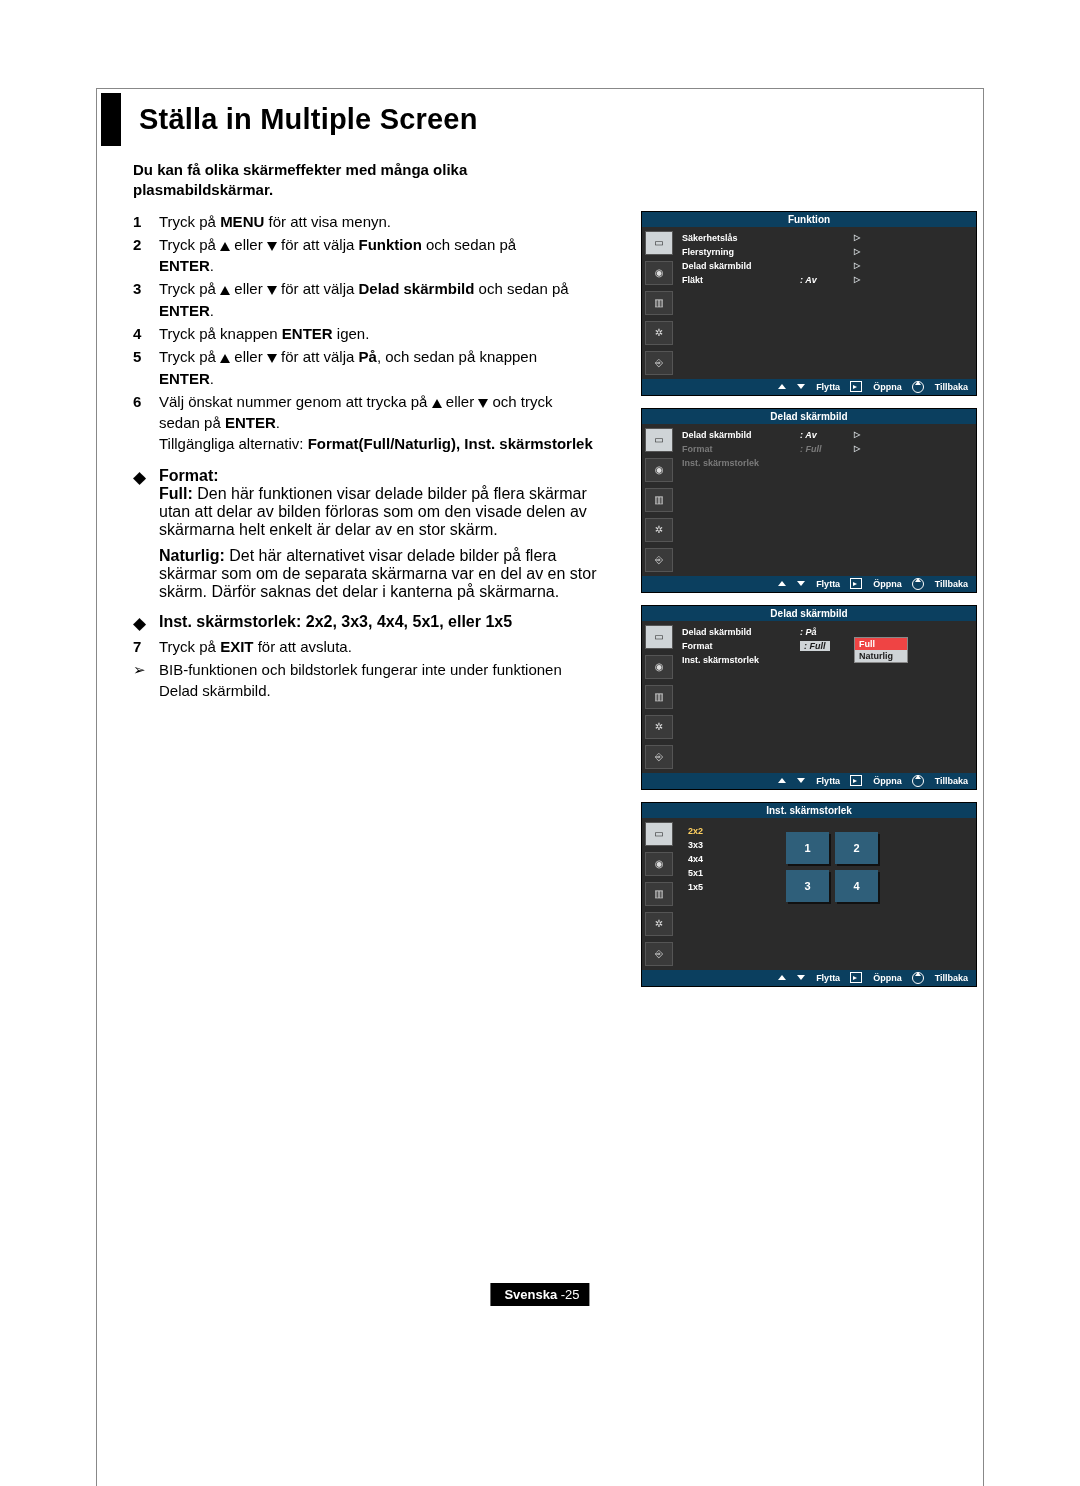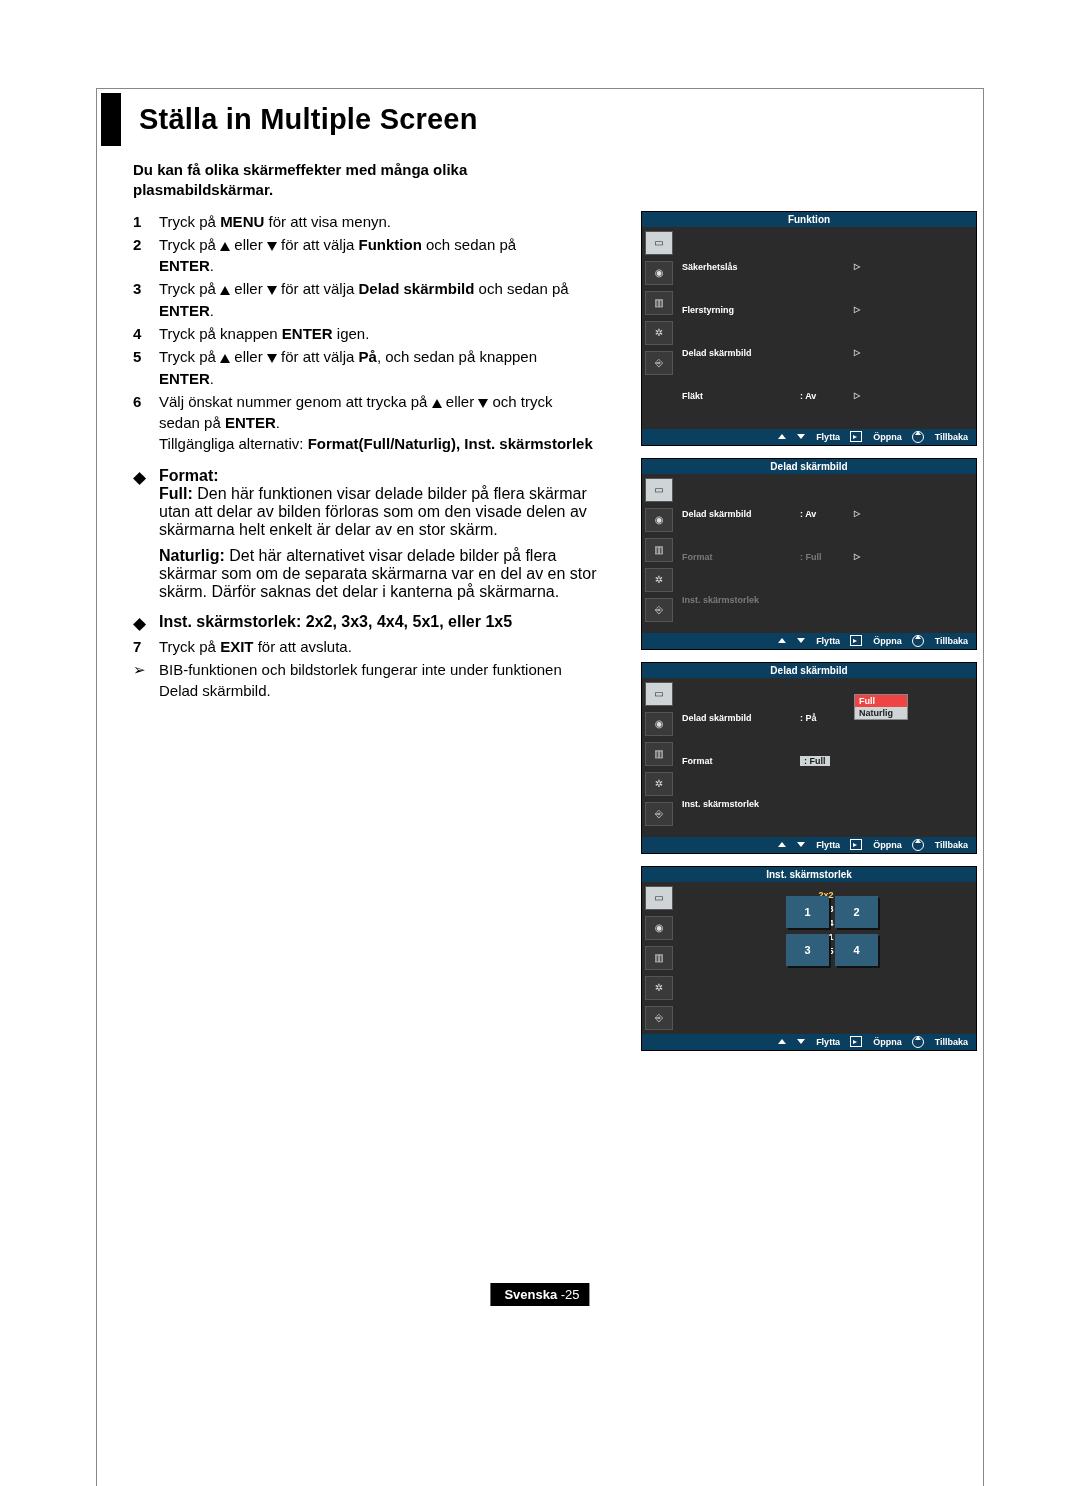--- a/index.html
+++ b/index.html
@@ -111,23 +111,23 @@
   .tab {
     width: 26px; height: 22px;
     background: #3a3a3a;
     border: 1px solid #555;
     display:flex; align-items:center; justify-content:center;
     font-size: 10px;
     color:#ddd;
   }
   .tab.sel { background:#cfd4d7; color:#222; }
   .osd .content { flex:1; padding: 4px 6px 26px 6px; position:relative; min-height: 100px;}
-  .row { display:flex; align-items:center; height:14px; font-weight:bold; font-size:9px; color:#fff;margin-top:29px; }
+  .row { display:flex; align-items:center; height:14px; font-weight:bold; font-size:9px; color:#fff; }
   .row .lab { flex:0 0 118px; }
-  .row .val { flex:0 0 54px; color:#fff; }
+  .row .val { flex:0 0 54px; color:#fff;font-style:italic; }
   .row .tri { color:#cfd4d7; font-size:8px; }
   .row.dim { color:#7a7a7a; }
   .row.dim .val { color:#7a7a7a; }
   .row.hl .val .pill { background:#cfd4d7; color:#1b1b1b; padding:0 4px; }
   .dropdown {
     position:absolute;
     top: 16px; left: 178px;
     background:#cfd4d7; color:#1b1b1b;
     font-size:9px; font-weight:bold;
     border:1px solid #888;
@@ -149,21 +149,21 @@
   .mv.u { border-left:4px solid transparent;border-right:4px solid transparent;border-bottom:5px solid #fff; }
   .mv.d { border-left:4px solid transparent;border-right:4px solid transparent;border-top:5px solid #fff; }
   .ent { display:inline-block; width:10px;height:9px;border:1px solid #fff; position:relative; }
   .ent:after{ content:''; position:absolute; left:2px; top:3px; width:0;height:0;
     border-top:2px solid transparent;border-bottom:2px solid transparent;border-left:4px solid #fff;}
   .bak { display:inline-block; width:10px;height:10px;border:1px solid #fff;border-radius:50%; position:relative;}
   .bak:after{content:'';position:absolute;left:2px;top:-1px;width:0;height:0;
     border-left:3px solid transparent;border-right:3px solid transparent;border-bottom:4px solid #fff;}
 
   
-  .osd .sizes { position:relative; min-height:120px;text-align:center; }
+  .osd .sizes { position:relative; min-height:120px; }
   .size-list { font-size:9px; font-weight:bold; color:#fff; padding:2px 6px;}
   .size-list div { line-height:14px; }
   .size-list .sel { color:#ffd060; }
   .grid2 {
     position:absolute; left:110px; top:14px;
     width: 92px; height:70px;
     display:grid; grid-template-columns:1fr 1fr; grid-template-rows:1fr 1fr;
     gap:6px;
   }
   .grid2 .cell {

